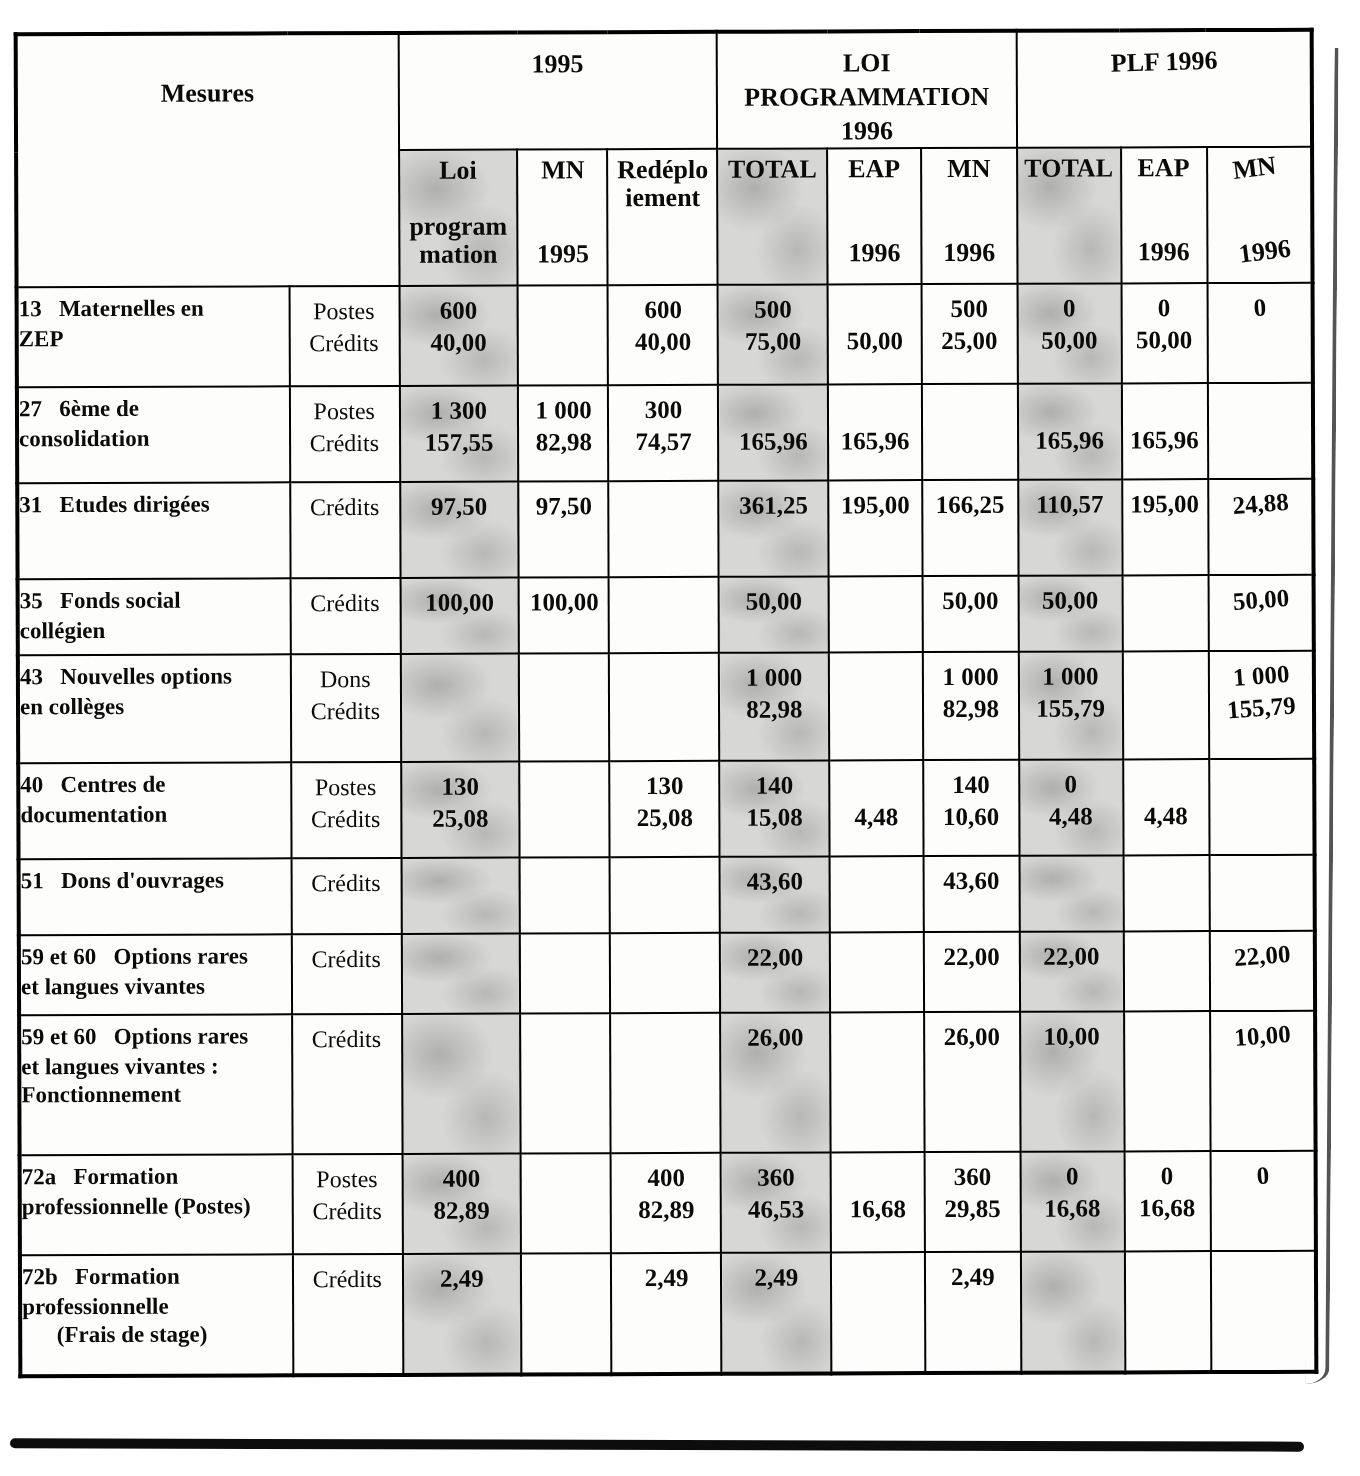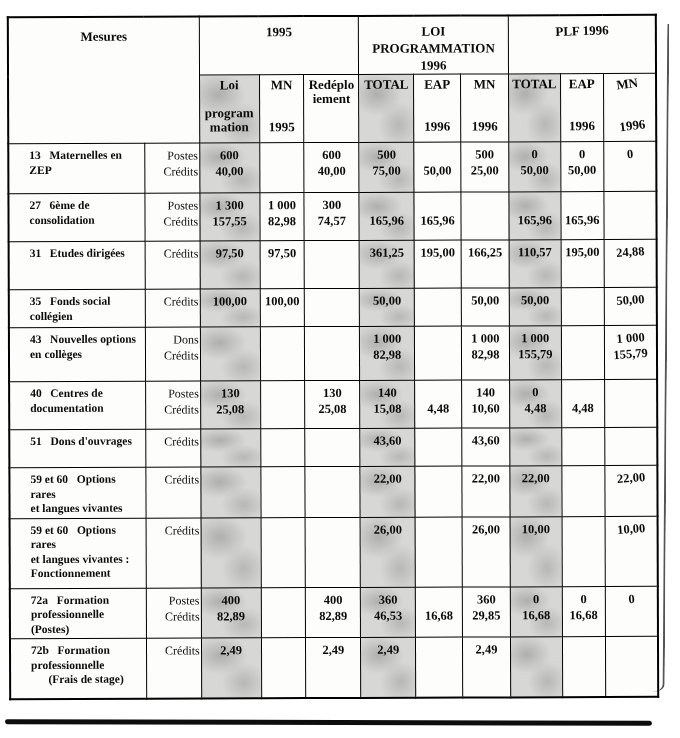--- a/index.html
+++ b/index.html
@@ -19,45 +19,45 @@
     border-collapse: collapse;
     border: 2px solid #000;
     transform: rotate(-0.2deg);
     background: #fdfdfb;
   }
   th, td { border: 1px solid #000; vertical-align: top; }
   thead th { font-weight: bold; text-align: center; }
   .group-row th { height: 58px; font-size: 13px; }
   .grp { white-space: pre-line; line-height: 17px; padding-top: 6px; }
   .mesures-cell { vertical-align: top; }
-  .mesures-cell .grp { padding-top: 10px; }
+  .mesures-cell .grp { padding-top: 20px; }
   .sub-row th { height: 68px; font-size: 13px; }
   .sub {
     height: 62px;
     display: flex;
     flex-direction: column;
     justify-content: space-between;
     padding: 3px 1px;
   }
   .sub-top, .sub-bottom { white-space: pre-line; line-height: 14px; }
 
   td.label-cell {
     font-weight: bold;
     font-size: 11.5px;
     line-height: 14.5px;
-    padding: 4px 3px 2px 20px;
+    padding: 4px 3px 2px 0;
     white-space: pre-wrap;
     text-align: left;
   }
   td.kind-cell {
     font-size: 12px;
     text-align: center;
     padding: 4px 1px 2px 1px;
   }
-  td.kind-cell div { line-height: 16px; min-height: 16px; text-align: right; }
+  td.kind-cell div { line-height: 16px; min-height: 16px; }
   td.num-cell {
     font-weight: bold;
     font-size: 12.5px;
     text-align: center;
     padding: 4px 1px 2px 1px;
   }
   .val { line-height: 16px; min-height: 16px; }
 
   .shaded {
     background:

